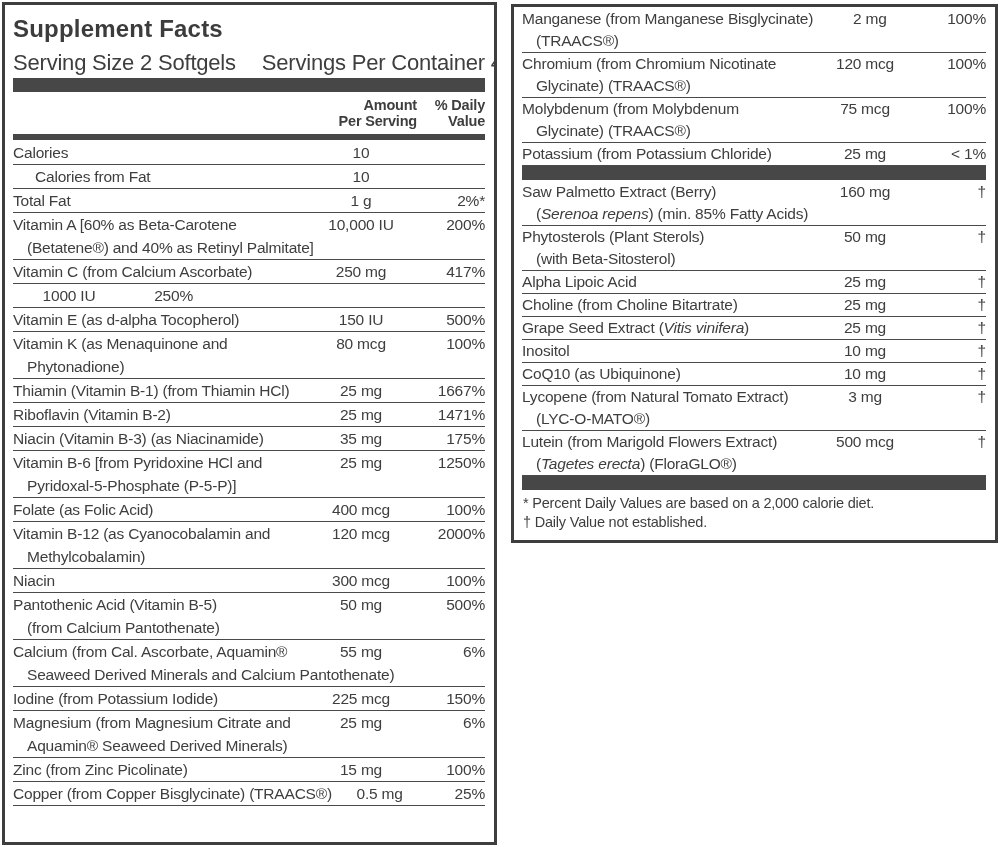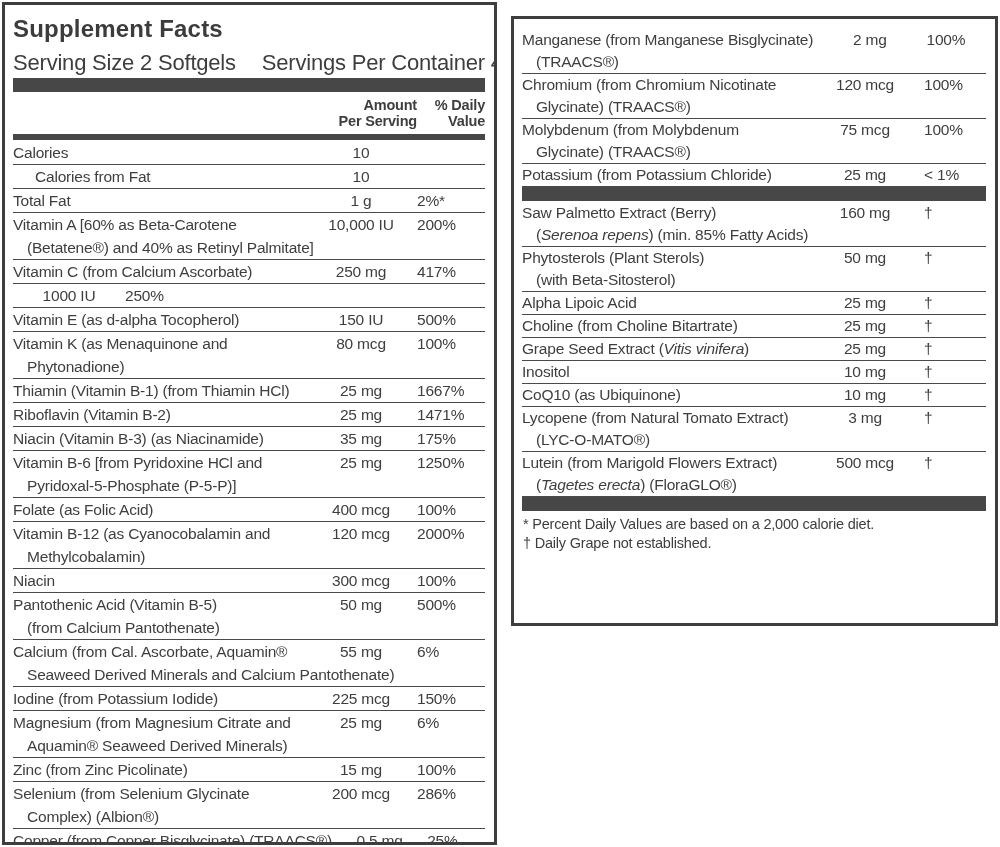--- a/index.html
+++ b/index.html
@@ -11,21 +11,21 @@
     letter-spacing: -0.2px;
   }
   .panel {
     position: absolute;
     border: 3px solid #3e3e3e;
     background: #ffffff;
     padding: 3px 9px 0 8px;
     overflow: hidden;
   }
   .panel-left  { left: 2px;  top: 2px; width: 495px; height: 843px; }
-  .panel-right { left: 511px; top: 16px; width: 487px; height: 610px; padding-top: 10px; }
+  .panel-right { left: 511px; top: 4px; width: 487px; height: 539px; padding-top: 1px; }
 
   .title {
     font-size: 24px;
     font-weight: bold;
     line-height: 42px;
     letter-spacing: 0.2px;
     color: #3c3c3c;
   }
   .serving-line { font-size: 22px; line-height: 25px; white-space: nowrap; }
   .serving-line span + span { margin-left: 20px; }
@@ -44,21 +44,21 @@
 
   .rows { width: 100%; }
   .row { border-bottom: 1px solid #4a4a4a; }
   .row:last-child { border-bottom: 1px solid #4a4a4a; }
   .row .line1 { display: flex; }
   .panel-left  .row .line1, .panel-left  .row .cont { line-height: 23px; font-size: 15.5px; }
   .panel-right .row .line1, .panel-right .row .cont { line-height: 22px; font-size: 15.5px; }
   .row .nm  { flex: 1; white-space: nowrap; }
   .row .nm.indent { padding-left: 22px; }
   .row .amt { width: 112px; text-align: center; white-space: nowrap; }
-  .row .dv  { width: 68px;  white-space: nowrap; }
+  .row .dv  { width: 68px;  text-align: right; white-space: nowrap; }
   .panel-right .row .amt { width: 118px; }
   .panel-right .row .dv  { width: 62px; }
   .row .cont { padding-left: 14px; white-space: nowrap; }
 
   .footnotes { padding: 3px 0 4px 1px; }
   .footnote { font-size: 14.5px; line-height: 19px; white-space: nowrap; }
 </style>
 </head>
 <body>
 
@@ -223,28 +223,20 @@
       </div>
       <div class="row">
         <div class="line1">
           <span class="nm"><span>Zinc (from Zinc Picolinate)</span></span>
           <span class="amt">15 mg</span>
           <span class="dv">100%</span>
         </div>
       </div>
       <div class="row">
         <div class="line1">
-          <span class="nm"><span>Selenium (from Selenium Glycinate</span></span>
-          <span class="amt">200 mcg</span>
-          <span class="dv">286%</span>
-        </div>
-        <div class="cont"><span>Complex) (Albion®)</span></div>
-      </div>
-      <div class="row">
-        <div class="line1">
           <span class="nm"><span>Copper (from Copper Bisglycinate) (TRAACS®)</span></span>
           <span class="amt">0.5 mg</span>
           <span class="dv">25%</span>
         </div>
       </div>
     </div>
 </div>
 
 <div class="panel panel-right">
   <div class="rows" id="right-rows">
@@ -344,15 +336,15 @@
           <span class="nm"><span>Lutein (from Marigold Flowers Extract)</span></span>
           <span class="amt">500 mcg</span>
           <span class="dv">†</span>
         </div>
         <div class="cont"><span>(</span><i>Tagetes erecta</i><span>) (FloraGLO®)</span></div>
       </div>
       <div class="bar-thick"></div>
     </div>
   <div class="footnotes" id="footnotes">
       <div class="footnote">* Percent Daily Values are based on a 2,000 calorie diet.</div>
-      <div class="footnote">† Daily Grape not established.</div>
+      <div class="footnote">† Daily Value not established.</div>
     </div>
 </div>
 
 </body></html>

